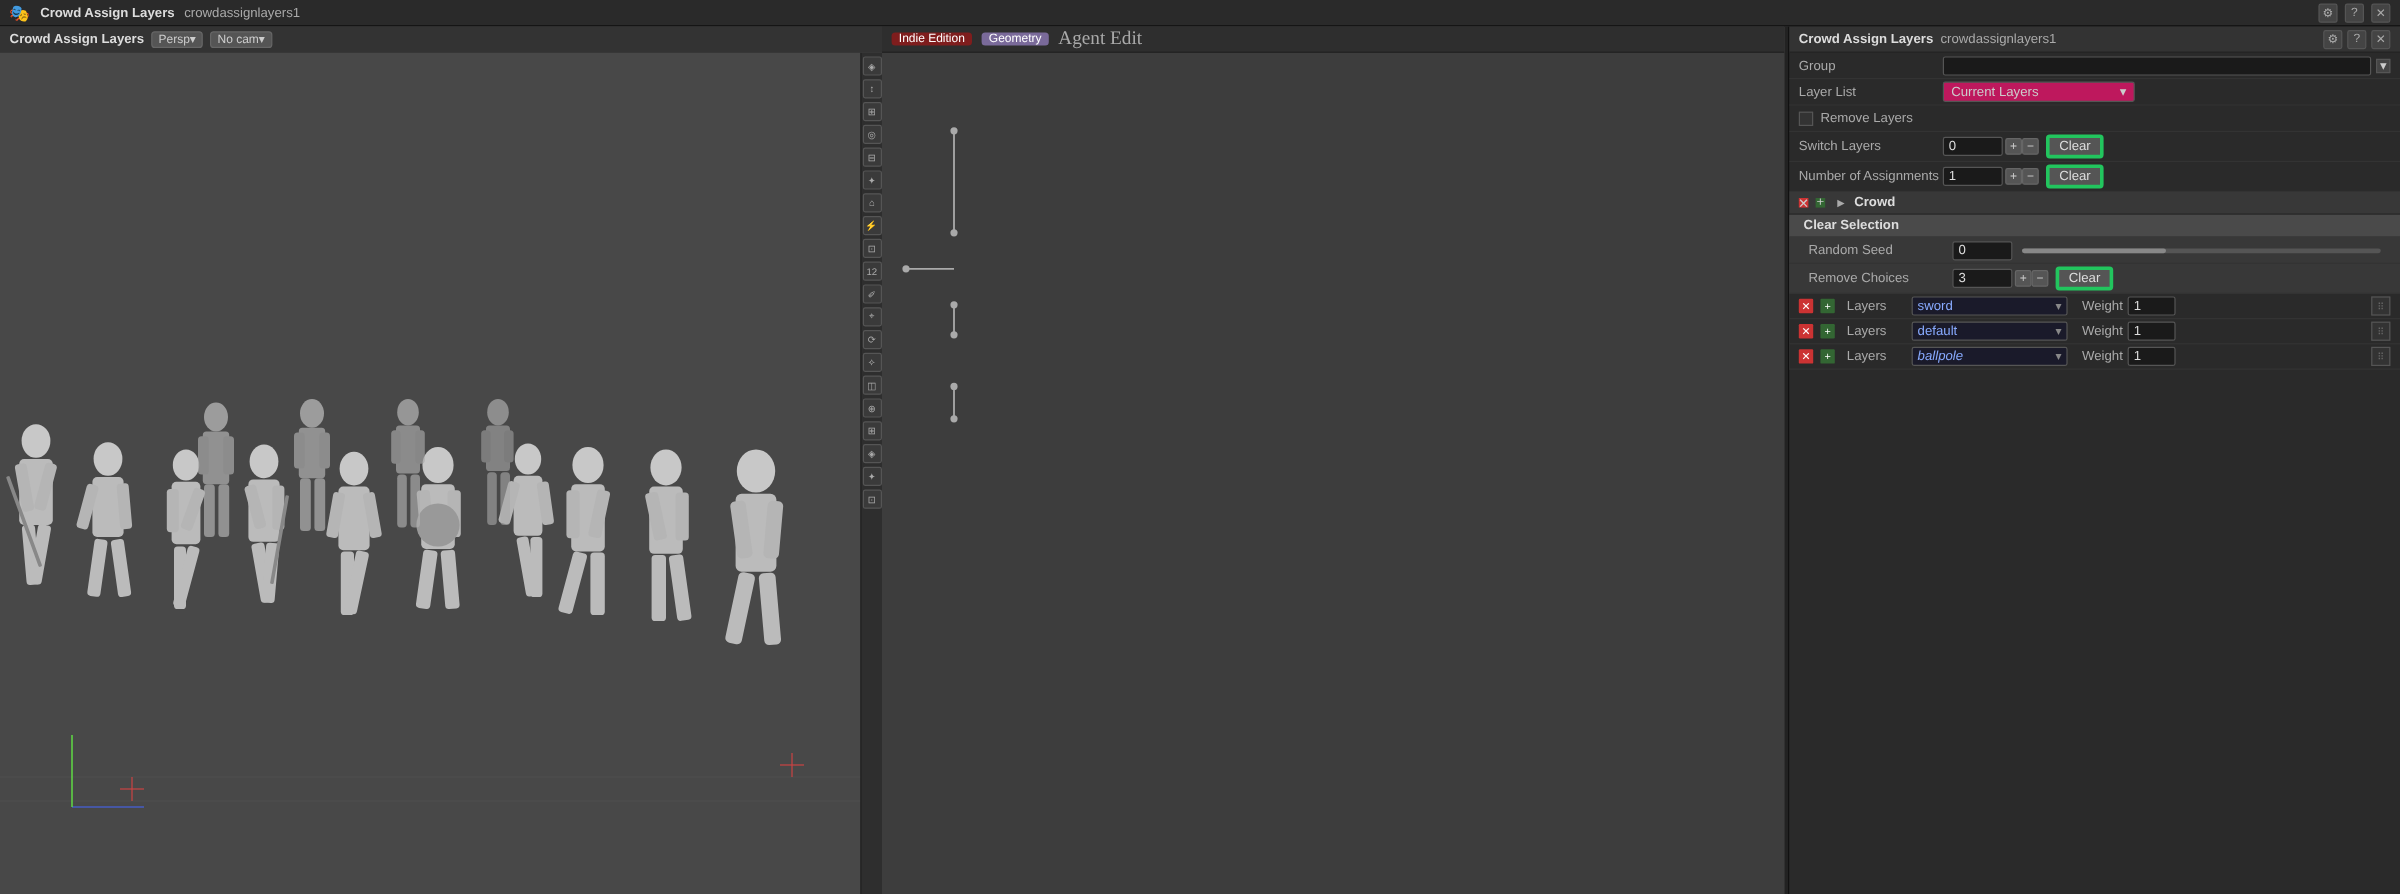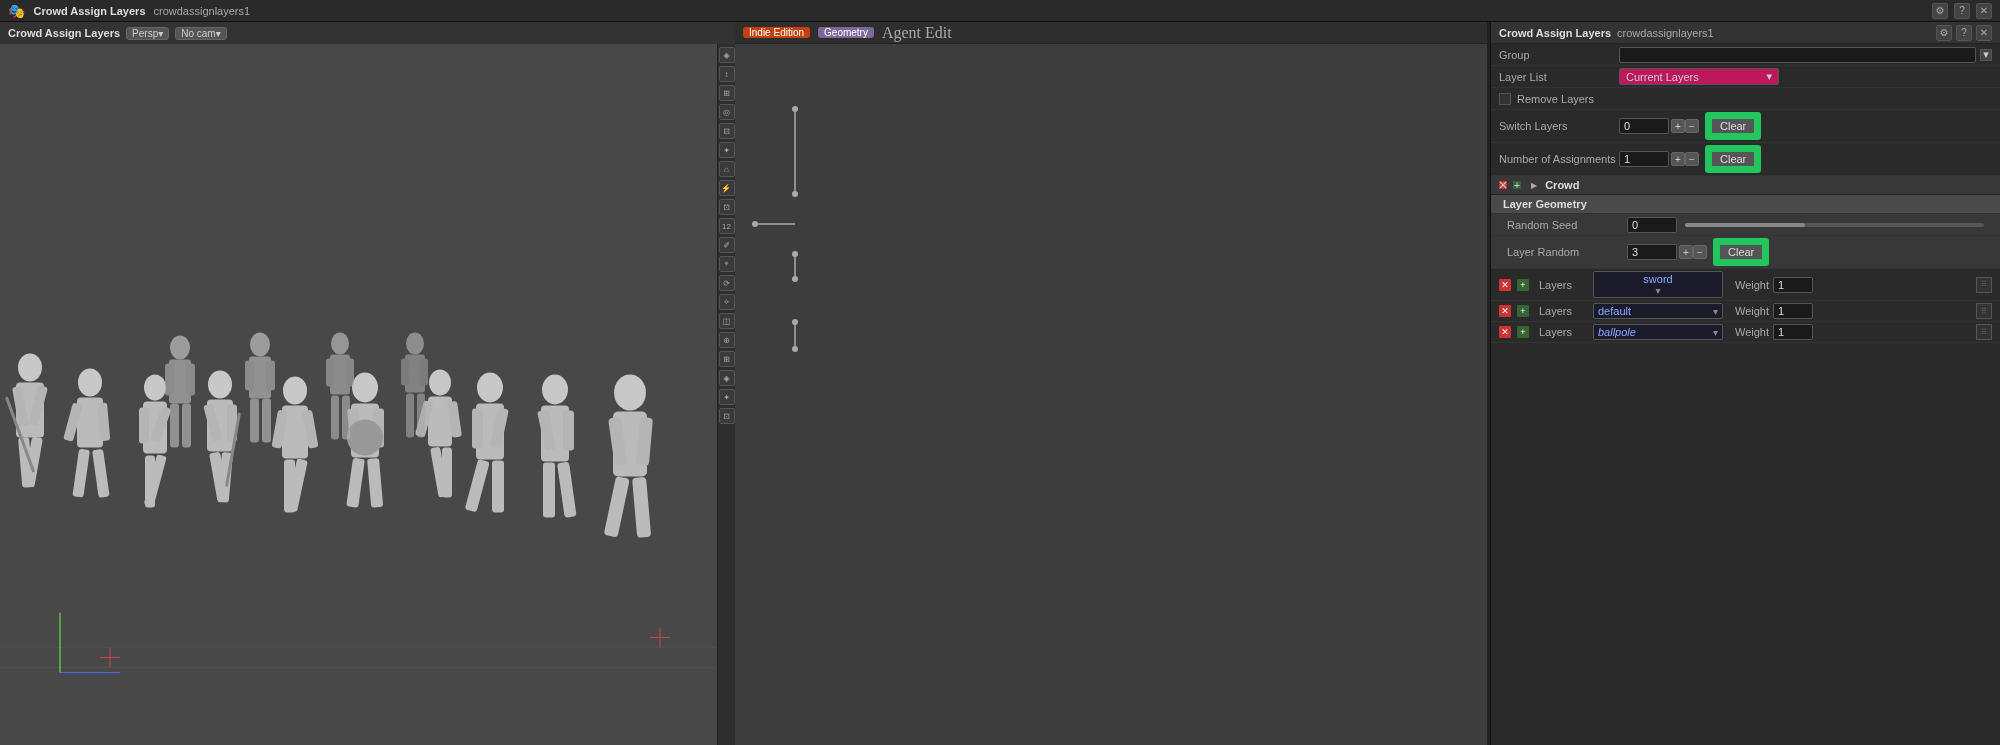--- a/index.html
+++ b/index.html
@@ -130,21 +130,21 @@
     .node-graph-header {
       height: 22px;
       background: #2e2e2e;
       display: flex;
       align-items: center;
       padding: 0 8px;
       gap: 8px;
       border-bottom: 1px solid #222;
     }
     .ng-badge {
-      background: #c2410c;
+      background: #7f1d1d;
       border-radius: 3px;
       padding: 0 6px;
       font-size: 10px;
       color: #fff;
     }
     .ng-badge2 {
       background: #7a6a9a;
       border-radius: 3px;
       padding: 0 6px;
       font-size: 10px;
@@ -220,21 +220,21 @@
       background: #555;
       border: 1px solid #666;
       display: flex; align-items: center; justify-content: center;
       font-size: 10px;
       color: #ccc;
       cursor: pointer;
       border-radius: 2px;
     }
     .clear-btn {
       background: #555;
-      border: 7px solid #22c55e;
+      border: 3px solid #22c55e;
       border-radius: 3px;
       padding: 1px 8px;
       font-size: 11px;
       color: #ddd;
       cursor: pointer;
     }
 
     
     .section-header {
       background: #383838;
@@ -611,44 +611,44 @@
 
     <div class="section-header">
       <div style="width:8px;height:8px;background:#cc3333;display:flex;align-items:center;justify-content:center;">✕</div>
       <div style="width:8px;height:8px;background:#336633;display:flex;align-items:center;justify-content:center;margin-left:2px;">+</div>
       <span class="section-arrow" style="margin-left:6px;">▶</span>
       <span class="section-title" style="margin-left:4px;">Crowd</span>
     </div>
 
     <div class="sub-section">
       <div class="sub-section-header">
-        <span class="sub-section-title">Layer Geometry</span>
+        <span class="sub-section-title">Clear Selection</span>
       </div>
 
       <div class="prop-row" style="padding-left:16px; background:#383838;">
         <span class="prop-label">Random Seed</span>
         <input class="prop-input-small" value="0" style="">
         <div style="flex:1;height:4px;background:#555;margin:0 8px;border-radius:2px;">
           <div style="width:40%;height:4px;background:#888;border-radius:2px;"></div>
         </div>
       </div>
 
       <div class="prop-row" style="padding-left:16px; background:#383838;">
-        <span class="prop-label">Layer Random</span>
+        <span class="prop-label">Remove Choices</span>
         <input class="prop-input-small" value="3" style="">
         <div class="stepper-btn" style="margin-left:2px;">+</div>
         <div class="stepper-btn">−</div>
         <div class="clear-btn" style="margin-left:6px;">Clear</div>
       </div>
 
       <div class="layer-row">
         <div class="layer-delete-btn">✕</div>
         <div class="layer-add-btn" style="margin-left:2px;">+</div>
         <span class="prop-label" style="margin-left:6px;width:50px;">Layers</span>
-        <div style="display:flex;align-items:center;background:#1a1a2a;border:1px solid #555;border-radius:2px;padding:1px 4px;width:130px;justify-content:space-between;flex-direction:column;">
+        <div style="display:flex;align-items:center;background:#1a1a2a;border:1px solid #555;border-radius:2px;padding:1px 4px;width:130px;justify-content:space-between;">
           <span style="color:#88aaff;font-size:11px;">sword</span>
           <span style="color:#888;font-size:10px;">▾</span>
         </div>
         <span class="weight-label">Weight</span>
         <input class="weight-input" value="1" style="">
         <div class="layer-drag-handle" style="margin-left:auto;">⠿</div>
       </div>
 
       <div class="layer-row">
         <div class="layer-delete-btn">✕</div>

